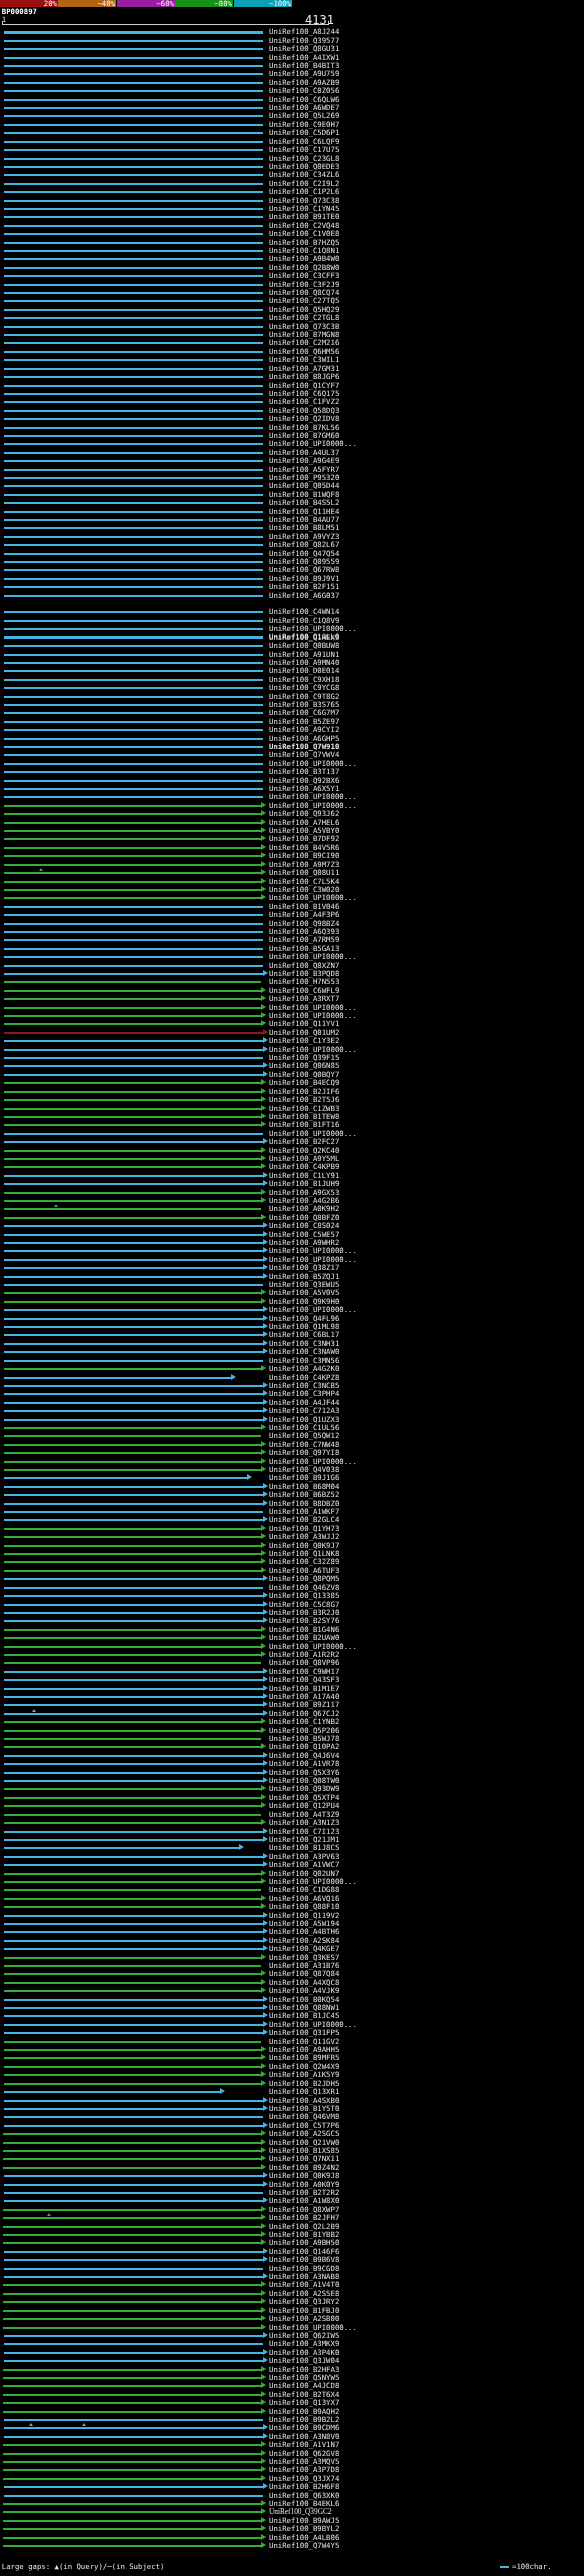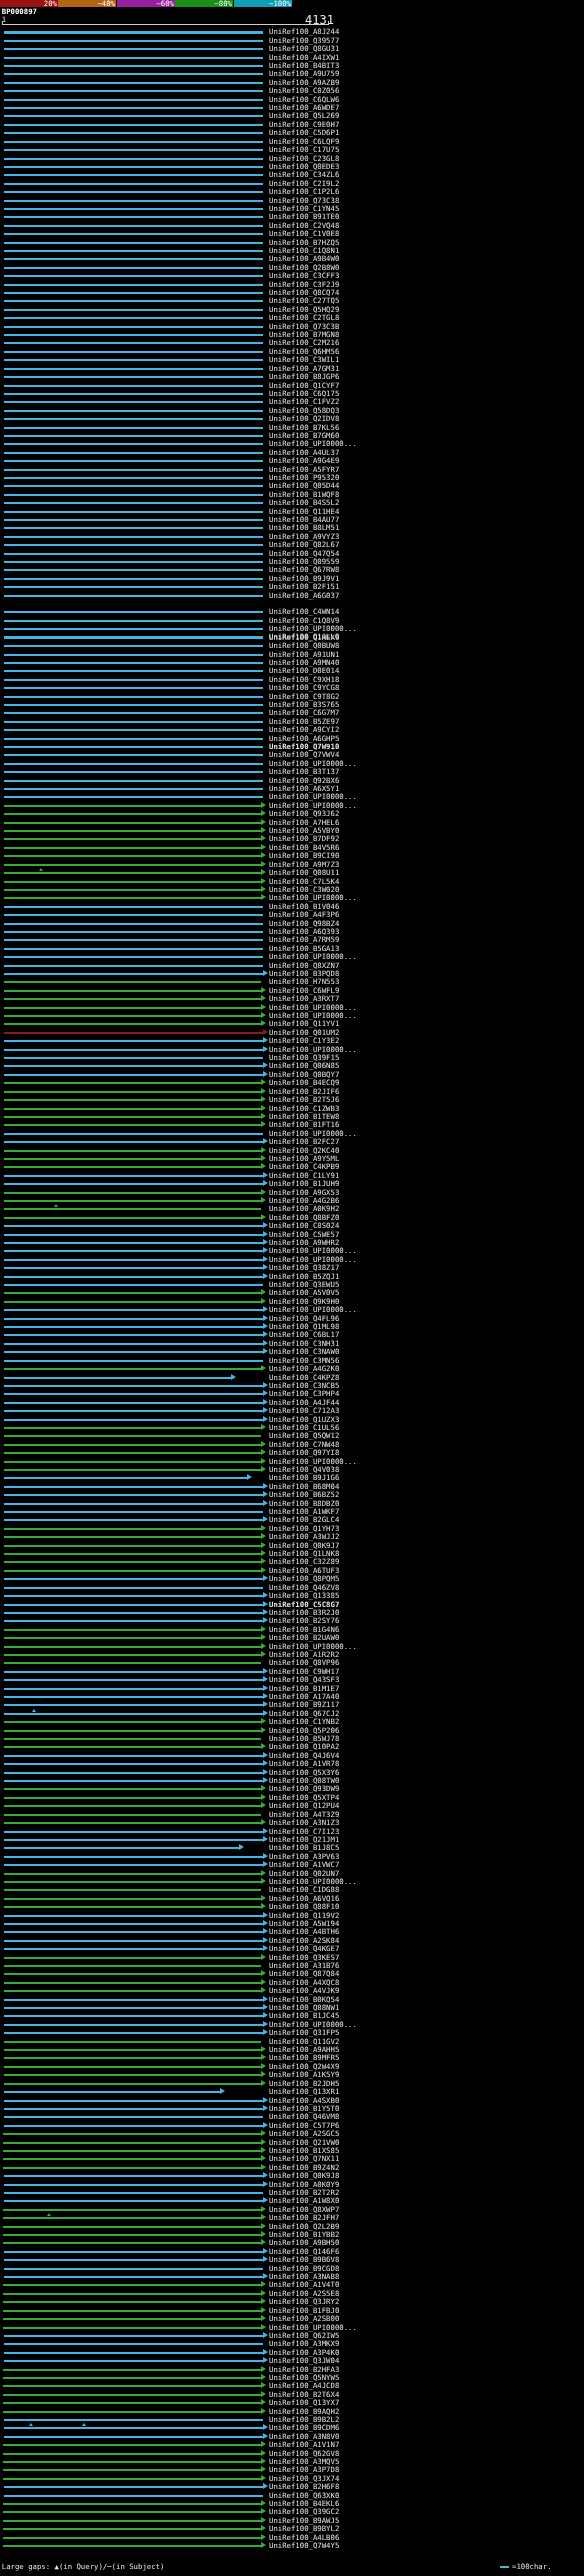--- a/index.html
+++ b/index.html
@@ -880,21 +880,21 @@
       </div>
       <div class="hit-row" style="top: 1583px;">
         <div class="hline" style="left: 3.7px; width: 259px; background: rgb(69, 180, 226);"></div>
         <span class="hlbl">UniRef100_Q46ZV8</span>
       </div>
       <div class="hit-row" style="top: 1591px;">
         <div class="hline" style="left: 3.7px; width: 259px; background: rgb(69, 180, 226);"></div>
         <div class="arrow" style="left: 263px; border-left-color: rgb(69, 180, 226);"></div>
         <span class="hlbl">UniRef100_Q13385</span>
       </div>
-      <div class="hit-row" style="top: 1600px; font-weight: bold;">
+      <div class="hit-row" style="top: 1600px;">
         <div class="hline" style="left: 3.7px; width: 259px; background: rgb(69, 180, 226);"></div>
         <div class="arrow" style="left: 263px; border-left-color: rgb(69, 180, 226);"></div>
         <span class="hlbl">UniRef100_C5C8G7</span>
       </div>
       <div class="hit-row" style="top: 1608px;">
         <div class="hline" style="left: 3.7px; width: 259px; background: rgb(69, 180, 226);"></div>
         <div class="arrow" style="left: 263px; border-left-color: rgb(69, 180, 226);"></div>
         <span class="hlbl">UniRef100_B3R2J0</span>
       </div>
       <div class="hit-row" style="top: 1616px;">
@@ -1413,21 +1413,21 @@
       </div>
       <div class="hit-row" style="top: 2491px;">
         <div class="hline" style="left: 3.7px; width: 259px; background: rgb(69, 180, 226);"></div>
         <span class="hlbl">UniRef100_Q63XK0</span>
       </div>
       <div class="hit-row" style="top: 2499px;">
         <div class="hline" style="left: 2.9px; width: 258px; background: rgb(56, 170, 56);"></div>
         <div class="arrow" style="left: 261px; border-left-color: rgb(56, 170, 56);"></div>
         <span class="hlbl">UniRef100_B4EKL6</span>
       </div>
-      <div class="hit-row" style="top: 2507px;">
+      <div class="hit-row" style="top: 2507px; font-family: Liberation Serif, serif;">
         <div class="hline" style="left: 2.9px; width: 258px; background: rgb(56, 170, 56);"></div>
         <div class="arrow" style="left: 261px; border-left-color: rgb(56, 170, 56);"></div>
         <span class="hlbl">UniRef100_Q39GC2</span>
       </div>
       <div class="hit-row" style="top: 2516px;">
         <div class="hline" style="left: 2.9px; width: 258px; background: rgb(56, 170, 56);"></div>
         <div class="arrow" style="left: 261px; border-left-color: rgb(56, 170, 56);"></div>
         <span class="hlbl">UniRef100_B9AWJ5</span>
       </div>
       <div class="hit-row" style="top: 2524px;">

